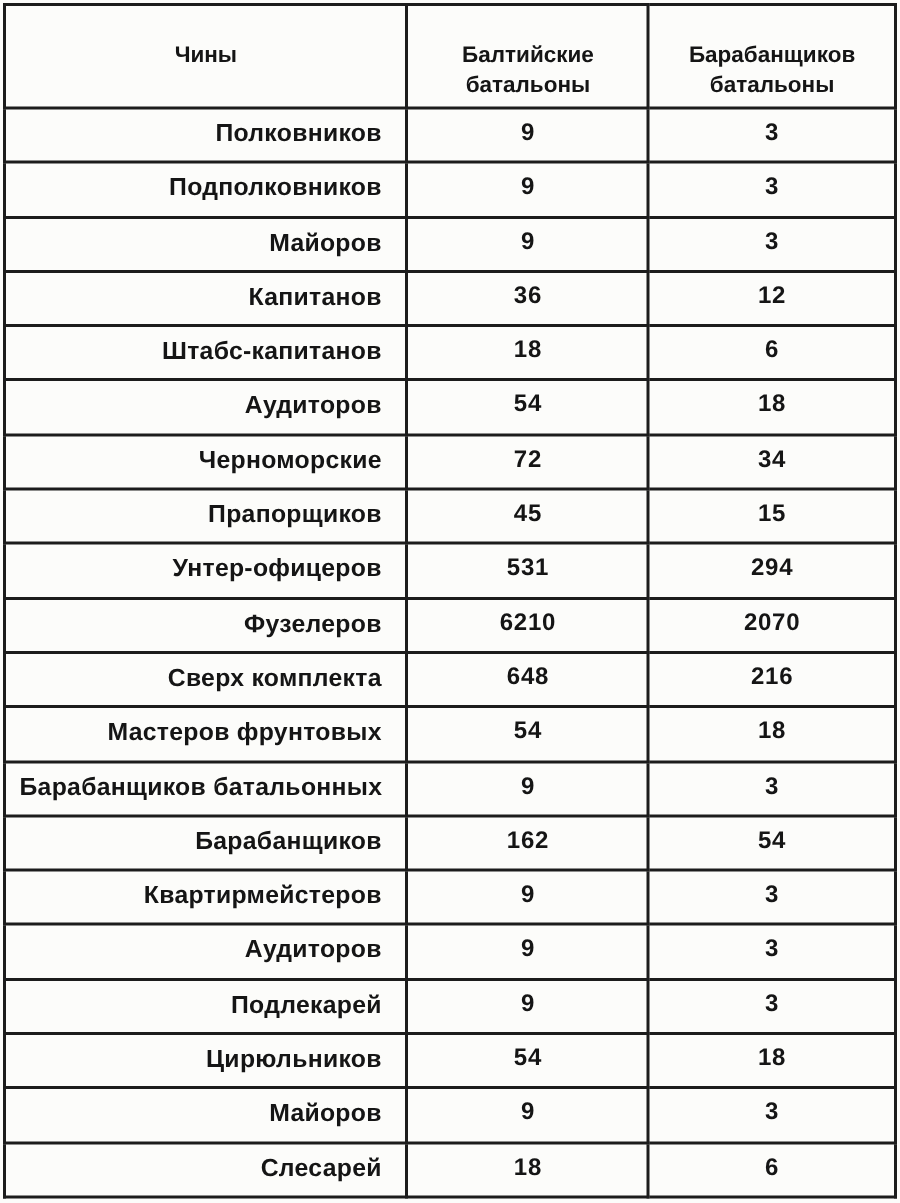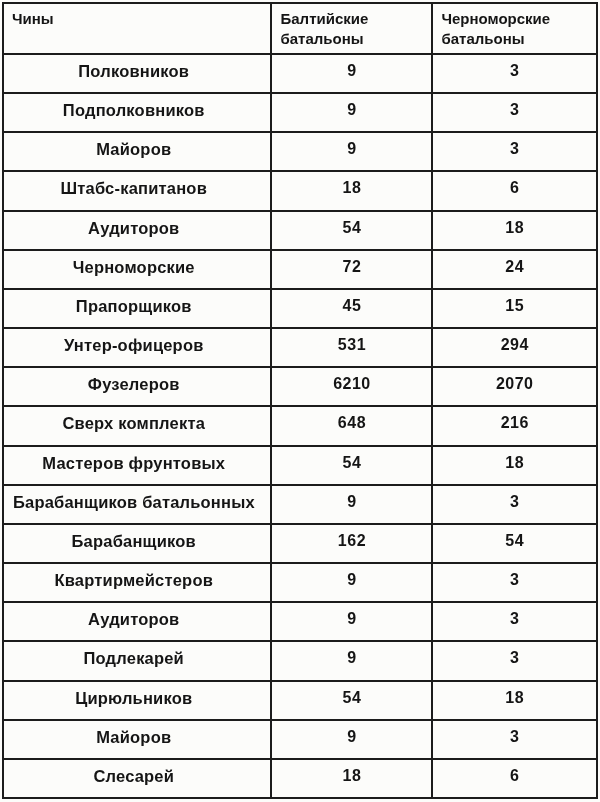--- a/index.html
+++ b/index.html
@@ -31,26 +31,26 @@
   table.scan-table td {
     border: 2px solid #1c1c1c;
     font-weight: bold;
     overflow: hidden;
   }
   table.scan-table { border: 1px solid #1c1c1c; }
   thead th {
     height: 42px;
     font-size: 15px;
     line-height: 1.3;
-    text-align: left;
+    text-align: center;
     vertical-align: top;
-    padding: 5px 8px 2px 8px;
+    padding: 23px 8px 2px 8px;
   }
   td.rank {
-    text-align: center;
+    text-align: right;
     vertical-align: top;
     padding: 7px 16px 2px 9px;
     font-size: 16.5px;
     letter-spacing: 0.2px;
     white-space: nowrap;
   }
   td.num {
     text-align: center;
     vertical-align: top;
     padding: 7px 2px 2px 2px;
@@ -68,53 +68,58 @@
   <table class="scan-table">
     <colgroup>
       <col class="c-rank">
       <col class="c-balt">
       <col class="c-black">
     </colgroup>
     <thead>
       <tr>
         <th>Чины</th>
         <th>Балтийские батальоны</th>
-        <th>Черноморские батальоны</th>
+        <th>Барабанщиков батальоны</th>
       </tr>
     </thead>
     <tbody>
         <tr>
           <td class="rank">Полковников</td>
           <td class="num">9</td>
           <td class="num">3</td>
         </tr>
         <tr>
           <td class="rank">Подполковников</td>
           <td class="num">9</td>
           <td class="num">3</td>
         </tr>
         <tr>
           <td class="rank">Майоров</td>
           <td class="num">9</td>
           <td class="num">3</td>
         </tr>
         <tr>
+          <td class="rank">Капитанов</td>
+          <td class="num">36</td>
+          <td class="num">12</td>
+        </tr>
+        <tr>
           <td class="rank">Штабс-капитанов</td>
           <td class="num">18</td>
           <td class="num">6</td>
         </tr>
         <tr>
           <td class="rank">Аудиторов</td>
           <td class="num">54</td>
           <td class="num">18</td>
         </tr>
         <tr>
           <td class="rank">Черноморские</td>
           <td class="num">72</td>
-          <td class="num">24</td>
+          <td class="num">34</td>
         </tr>
         <tr>
           <td class="rank">Прапорщиков</td>
           <td class="num">45</td>
           <td class="num">15</td>
         </tr>
         <tr>
           <td class="rank">Унтер-офицеров</td>
           <td class="num">531</td>
           <td class="num">294</td>

